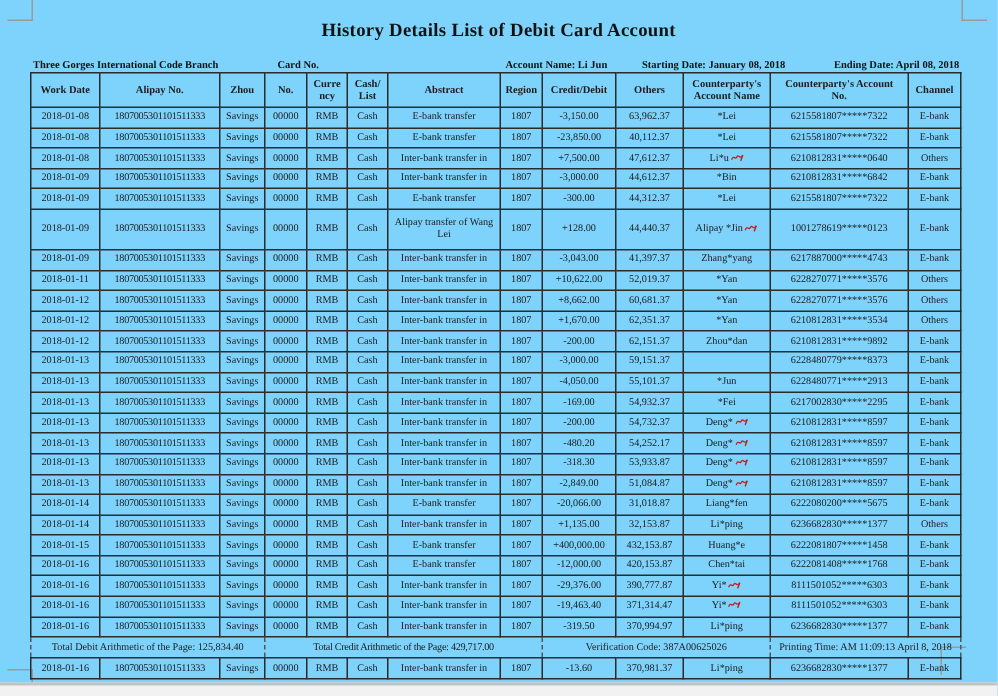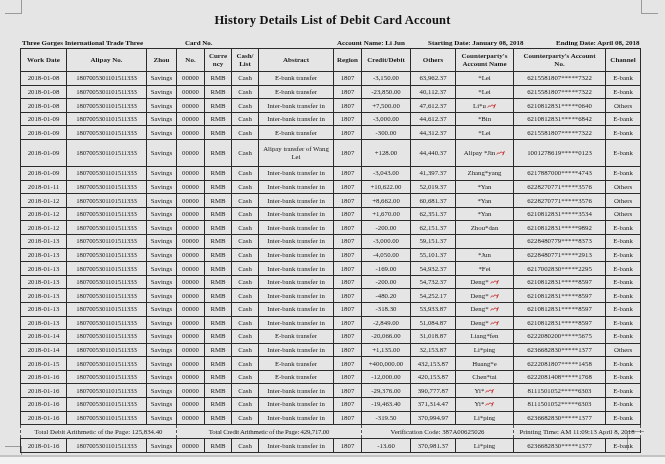--- a/index.html
+++ b/index.html
@@ -1,18 +1,18 @@
 <!DOCTYPE html>
 <html><head>
 <meta charset="utf-8">
 <style>
   html,body{margin:0;padding:0;}
   body{width:665px;height:464px;overflow:hidden;background:#ffffff;
        font-family:"Liberation Serif","DejaVu Serif",serif;color:#1c1c1c;}
-  #page{position:relative;width:665px;height:464px;background:#e5e5e5;}
+  #page{position:relative;width:665px;height:464px;background:#7dd3fc;}
 
   .title{position:absolute;top:13px;left:0;width:665px;text-align:center;
          font-weight:bold;font-size:12.5px;letter-spacing:.2px;color:#111;}
 
   .infoline{position:absolute;top:39px;left:0;width:665px;height:10px;
             font-weight:bold;font-size:7px;color:#111;}
   .infoline span{position:absolute;white-space:nowrap;}
   .info-branch{left:22px;}
   .info-card{left:185px;}
   .info-acct{left:337px;text-align:right;}
@@ -47,21 +47,21 @@
 <div id="page">
 
   <div class="corner c-tl"></div>
   <div class="corner c-tr"></div>
   <div class="corner c-bl"></div>
   <div class="corner c-br"></div>
 
   <div class="title">History Details List of Debit Card Account</div>
 
   <div class="infoline">
-    <span class="info-branch">Three Gorges International Trade Three</span>
+    <span class="info-branch">Three Gorges International Code Branch</span>
     <span class="info-card">Card No.</span>
     <span class="info-acct">Account Name: Li Jun</span>
     <span class="info-start">Starting Date:  January 08, 2018</span>
     <span class="info-end">Ending Date: April 08, 2018</span>
   </div>
 
   <table>
     <colgroup>
       <col style="width:46px">
         <col style="width:80px">

